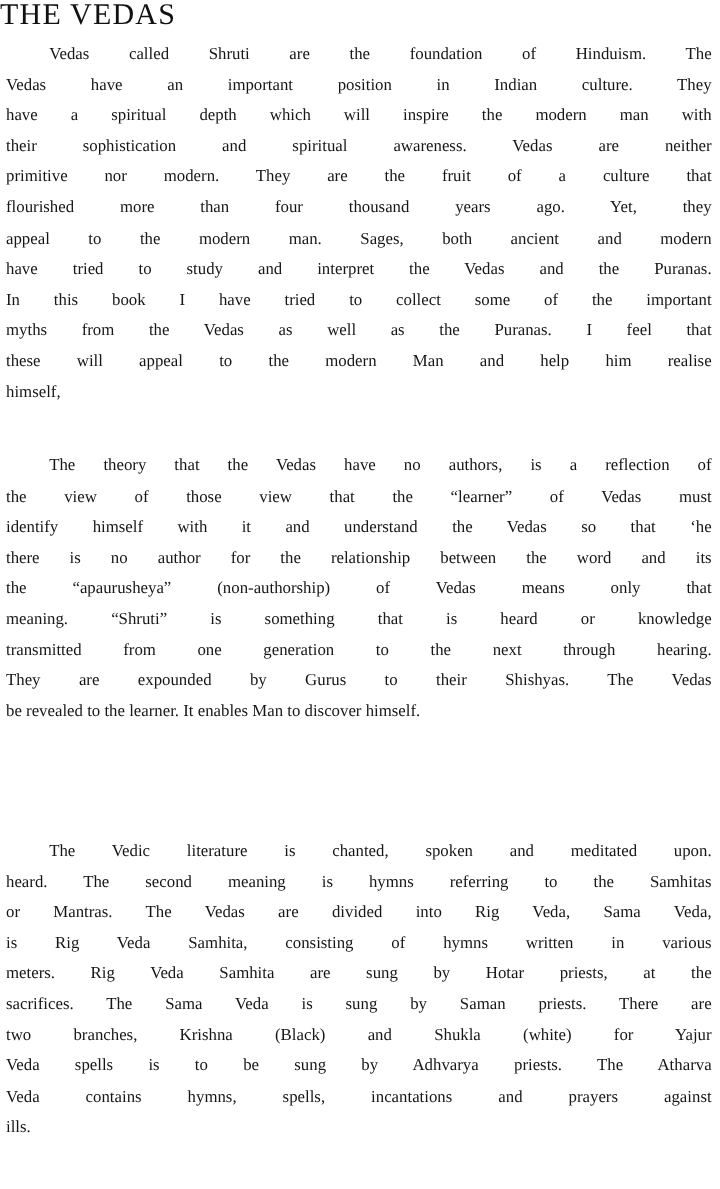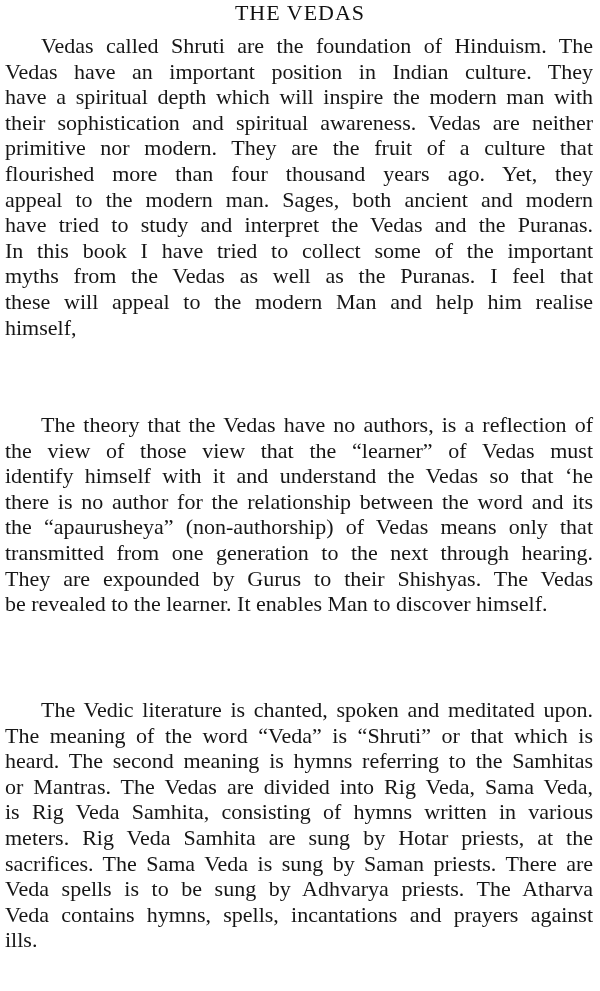--- a/index.html
+++ b/index.html
@@ -4,33 +4,33 @@
 <style>
   html, body { margin: 0; padding: 0; }
   body {
     width: 600px; height: 991px; overflow: hidden;
     background: #ffffff; color: #161616;
     font-family: "Liberation Serif", "DejaVu Serif", serif;
   }
   .page { position: relative; width: 600px; height: 991px; }
   .title {
     position: absolute; top: 0; left: 0; width: 600px;
-    text-align: center; font-size: 22px; line-height: 26px;
+    font-size: 25px; line-height: 26px;
     letter-spacing: 1px; color: #111;
   }
   .para { position: absolute; left: 5px; width: 588px; }
   .line {
     display: block; height: 25.6px; line-height: 25.6px;
-    font-size: 22px; white-space: nowrap;
+    font-size: 14px; white-space: nowrap;
     text-align: justify; text-align-last: justify;
   }
   .line.indent { padding-left: 36px; }
   .line.last { text-align-last: left; }
   #p1 { top: 33px; }
-  #p2 { top: 376px; margin-top: 36px; }
+  #p2 { top: 376px; }
   #p3 { top: 697px; }
 </style>
 </head>
 <body>
 
 <div class="page">
   <div class="title">THE VEDAS</div>
 
   <div class="para" id="p1">
     <span class="line indent">Vedas called Shruti are the foundation of Hinduism. The</span>
@@ -46,30 +46,31 @@
     <span class="line">these will appeal to the modern Man and help him realise</span>
     <span class="line last">himself,</span>
   </div>
 
   <div class="para" id="p2">
     <span class="line indent">The theory that the Vedas have no authors, is a reflection of</span>
     <span class="line">the view of those view that the “learner” of Vedas must</span>
     <span class="line">identify himself with it and understand the Vedas so that ‘he</span>
     <span class="line">there is no author for the relationship between the word and its</span>
     <span class="line">the “apaurusheya” (non-authorship) of Vedas means only that</span>
+    <span class="line">meaning. “Shruti” is something that is heard or knowledge</span>
     <span class="line">transmitted from one generation to the next through hearing.</span>
     <span class="line">They are expounded by Gurus to their Shishyas. The Vedas</span>
     <span class="line last">be revealed to the learner. It enables Man to discover himself.</span>
   </div>
 
   <div class="para" id="p3">
     <span class="line indent">The Vedic literature is chanted, spoken and meditated upon.</span>
-    <span class="line">The meaning of the word “Veda” is “Shruti” or that which is</span>
     <span class="line">heard. The second meaning is hymns referring to the Samhitas</span>
     <span class="line">or Mantras. The Vedas are divided into Rig Veda, Sama Veda,</span>
     <span class="line">is Rig Veda Samhita, consisting of hymns written in various</span>
     <span class="line">meters. Rig Veda Samhita are sung by Hotar priests, at the</span>
     <span class="line">sacrifices. The Sama Veda is sung by Saman priests. There are</span>
+    <span class="line">two branches, Krishna (Black) and Shukla (white) for Yajur</span>
     <span class="line">Veda spells is to be sung by Adhvarya priests. The Atharva</span>
     <span class="line">Veda contains hymns, spells, incantations and prayers against</span>
     <span class="line last">ills.</span>
   </div>
 </div>
 
 </body></html>

